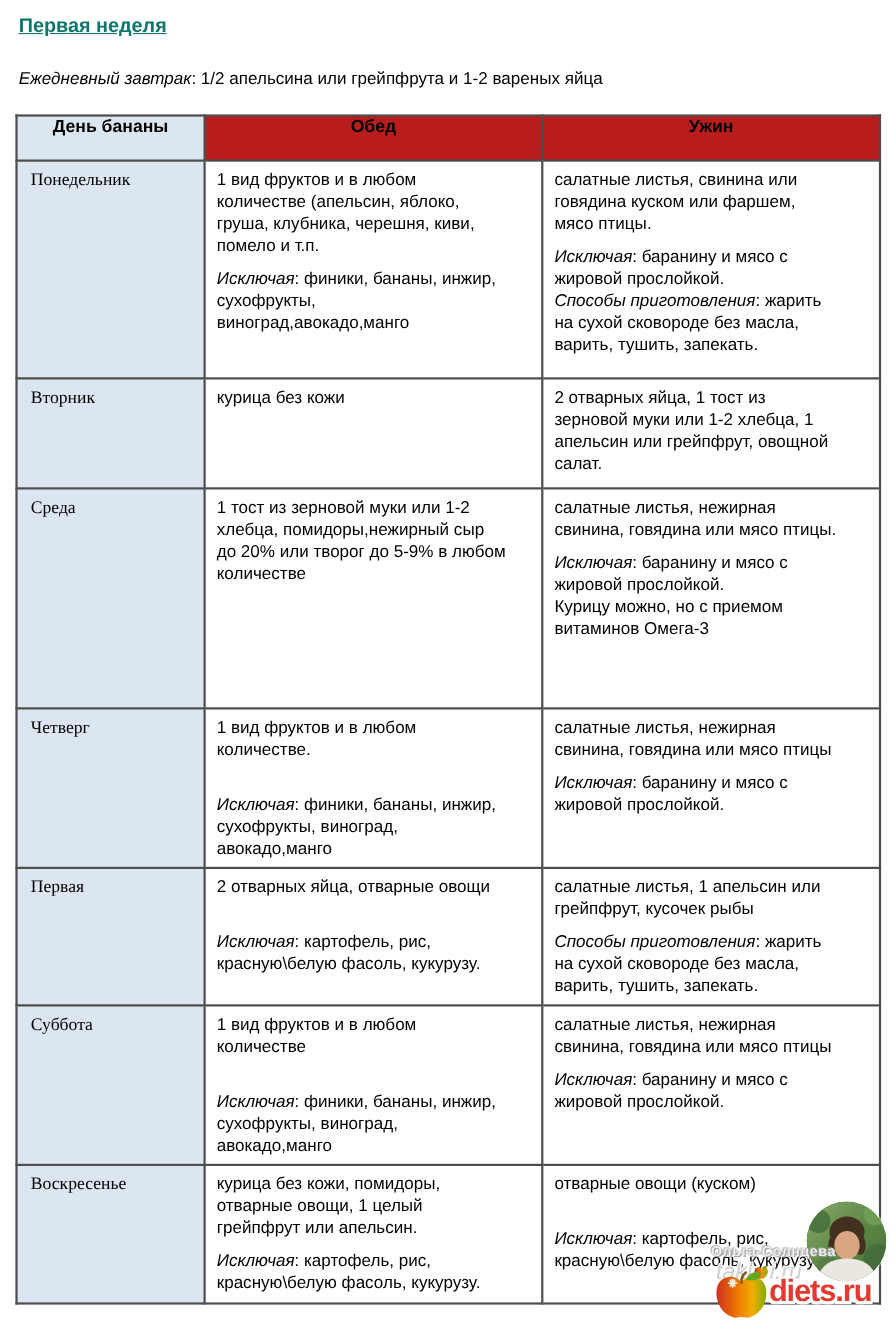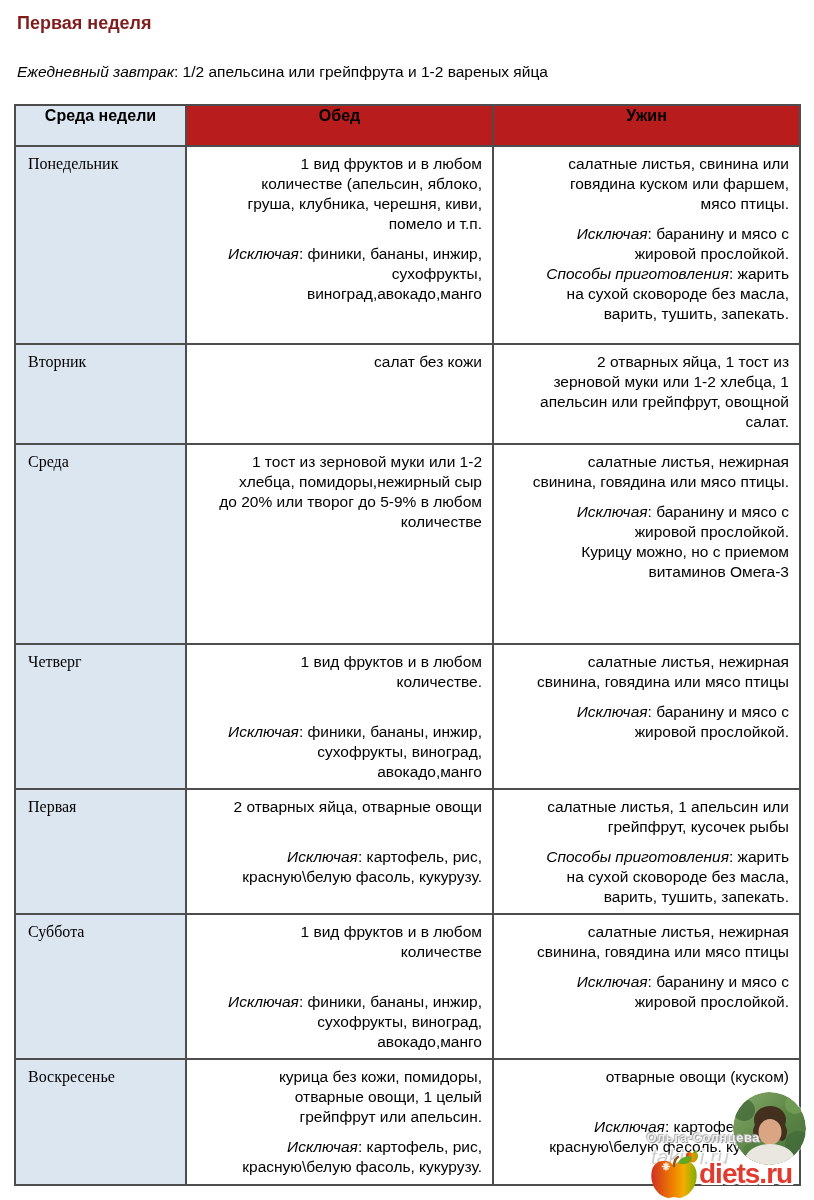--- a/index.html
+++ b/index.html
@@ -3,21 +3,21 @@
 <meta charset="utf-8">
 <style>
   * { margin: 0; padding: 0; box-sizing: border-box; }
   body { background: #ffffff; font-family: "Liberation Sans", sans-serif; color: #000; }
   .page {
     position: relative; width: 814px; height: 1200px;
     background: #fff; overflow: hidden;
   }
   .title {
     padding-top: 13px; margin-left: 17px;
-    font-size: 18px; font-weight: bold; color: #7f1d1d;
+    font-size: 18px; font-weight: bold; color: #0f766e; text-decoration: underline;
   }
   .subtitle {
     margin: 29px 12px 0 17px; font-size: 15.5px;
   }
   .subtitle em { font-style: italic; }
   table.diet-table {
     border-collapse: collapse; table-layout: fixed;
     width: 785px; margin: 23px 0 0 14px;
     font-size: 15.5px; line-height: 20px;
   }
@@ -35,21 +35,21 @@
   }
   tbody td { padding: 7px 10px 6px 10px; }
   
   tbody tr:nth-child(1) td { height: 198px; }
   tbody tr:nth-child(2) td { height: 100px; }
   tbody tr:nth-child(3) td { height: 200px; }
   tbody tr:nth-child(4) td { height: 140px; }
   tbody tr:nth-child(5) td { height: 112px; }
   tbody tr:nth-child(6) td { height: 140px; }
   tbody tr:nth-child(7) td { height: 126px; }
-  .para { white-space: pre-wrap; text-align: right; }
+  .para { white-space: pre-wrap; }
   .para em { font-style: italic; }
 
   
   .wm-username {
     position: absolute; left: 610px; top: 1130px; width: 150px;
     text-align: right; font-size: 13px; font-weight: bold;
     color: rgba(255,255,255,0.85);
     text-shadow: 0 0 1px #8f8f8f, 1px 1px 1px #9a9a9a, -1px -1px 1px #b5b5b5;
     letter-spacing: 0.5px; z-index: 5;
   }
@@ -84,21 +84,21 @@
   <p class="subtitle"><em>Ежедневный завтрак</em><span>: 1/2 апельсина или грейпфрута и 1-2 вареных яйца</span></p>
 
   <table class="diet-table">
     <colgroup>
       <col style="width:171px">
         <col style="width:307px">
         <col style="width:307px">
     </colgroup>
     <thead>
       <tr id="header-row">
-          <th>Среда недели</th>
+          <th>День бананы</th>
           <th>Обед</th>
           <th>Ужин</th>
         </tr>
     </thead>
     <tbody id="table-body">
         <tr>
           <th>Понедельник</th>
           <td>
             <div class="para">1 вид фруктов и в любом
 количестве (апельсин, яблоко,
@@ -115,21 +115,21 @@
             <div class="para" style="margin-top: 10px;"><em>Исключая</em>: баранину и мясо с
 жировой прослойкой.</div>
             <div class="para"><em>Способы приготовления</em>: жарить
 на сухой сковороде без масла,
 варить, тушить, запекать.</div>
           </td>
         </tr>
         <tr>
           <th>Вторник</th>
           <td>
-            <div class="para">салат без кожи</div>
+            <div class="para">курица без кожи</div>
           </td>
           <td>
             <div class="para">2 отварных яйца, 1 тост из
 зерновой муки или 1-2 хлебца, 1
 апельсин или грейпфрут, овощной
 салат.</div>
           </td>
         </tr>
         <tr>
           <th>Среда</th>

